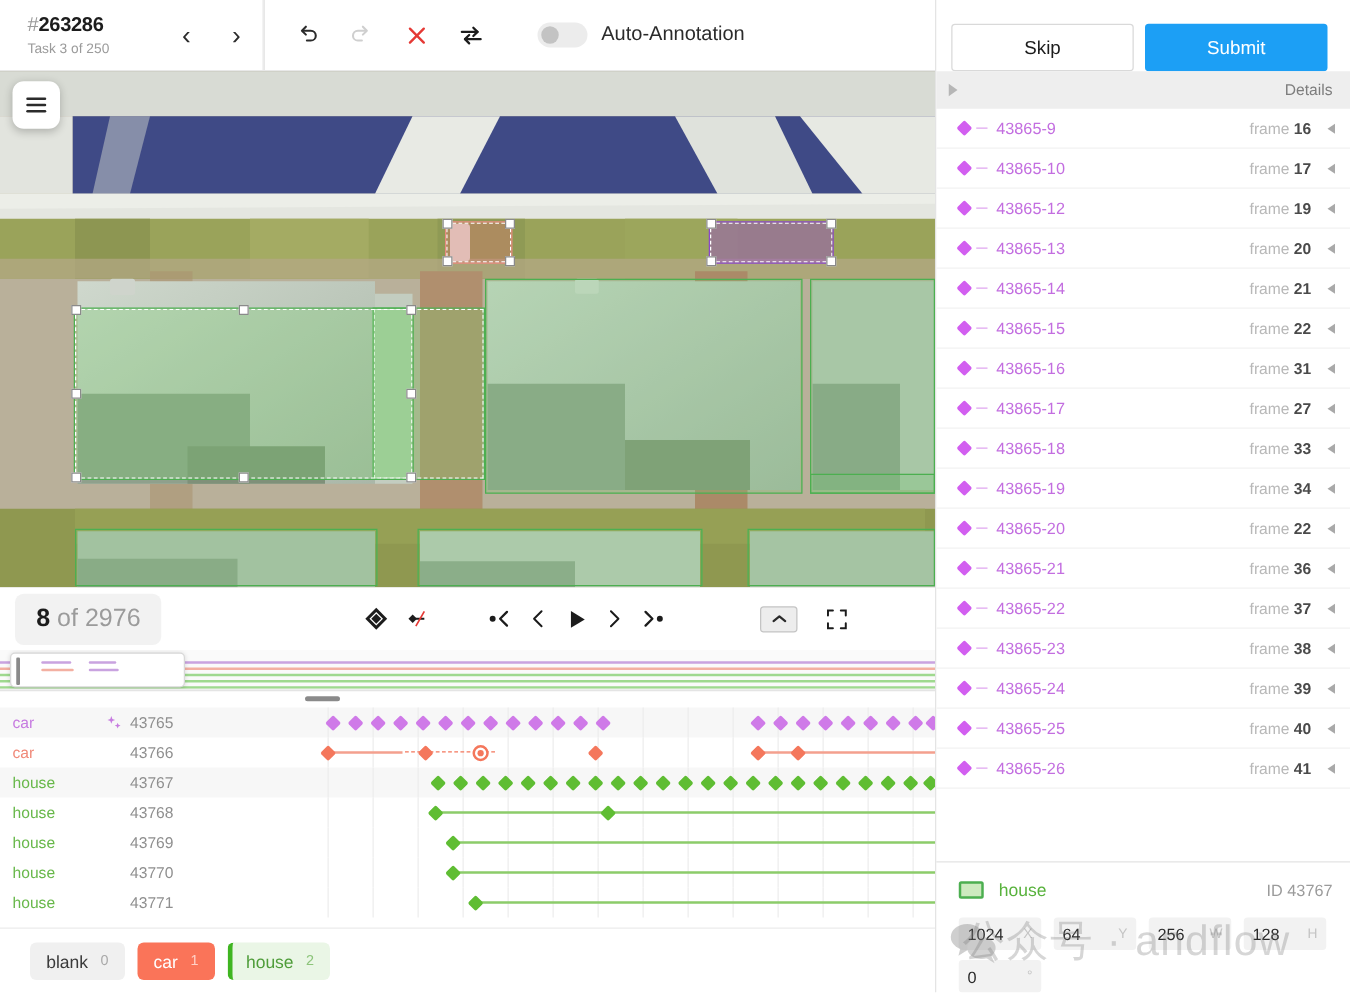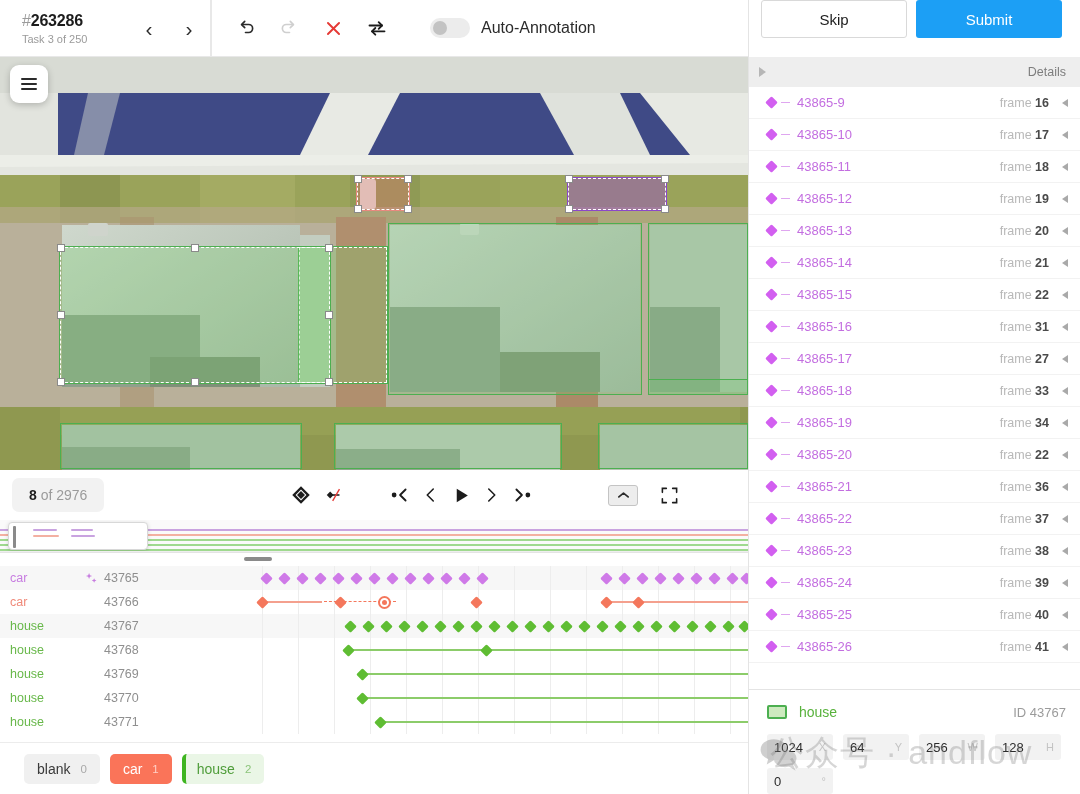--- a/index.html
+++ b/index.html
@@ -53,21 +53,21 @@
   .bbox.car-red { border: 1.5px dashed #ffffff; outline: 1.5px solid #e8897f; background: rgba(216,120,110,.40); }
   .bbox.car-purple { border: 1.5px dashed #ffffff; outline: 1.5px solid #8b48c9; background: rgba(150,75,205,.45); }
   .handle { position: absolute; width: 8px; height: 8px; background: #fff; border: 1px solid #8a8a8a; }
   .h-tl { left: -4px; top: -4px; } .h-tr { right: -4px; top: -4px; }
   .h-bl { left: -4px; bottom: -4px; } .h-br { right: -4px; bottom: -4px; }
   .h-tc { left: 50%; margin-left: -4px; top: -4px; } .h-bc { left: 50%; margin-left: -4px; bottom: -4px; }
   .h-ml { left: -4px; top: 50%; margin-top: -4px; } .h-mr { right: -4px; top: 50%; margin-top: -4px; }
 
   
   .playerbar { height: 50px; flex: 0 0 50px; display: flex; align-items: center; background: #fff; position: relative; }
-  .counter { margin-left: 12px; background: #f2f2f2; border-radius: 7px; padding: 9px 17px; font-size: 14px; color: #9b9b9b; }
+  .counter { margin-left: 12px; background: #f2f2f2; border-radius: 7px; padding: 9px 17px; font-size: 20px; color: #9b9b9b; }
   .counter b { color: #1c1c1c; font-weight: bold; }
   .pcontrols { position: absolute; left: 286px; display: flex; align-items: center; }
   .pc { width: 30px; height: 30px; display: flex; align-items: center; justify-content: center; cursor: pointer; }
   .gap-a { margin-right: 40px; }
   .pc-right { position: absolute; left: 608px; display: flex; align-items: center; gap: 16px; }
   .btn-box { width: 30px; height: 21px; border: 1px solid #c4c4c4; border-radius: 3px; background: #ededed;
              display: flex; align-items: center; justify-content: center; cursor: pointer; }
 
   
   .minimap { height: 32px; flex: 0 0 32px; background: #fafafa; position: relative; border-bottom: 1px solid #eee; overflow: hidden; }
@@ -108,21 +108,21 @@
   .chip { height: 30px; border-radius: 5px; display: flex; align-items: center; gap: 10px; padding: 0 13px;
           font-size: 14px; cursor: pointer; }
   .chip .num { font-size: 11.5px; }
   .chip.blank { background: #f0f0f0; color: #3a3a3a; } .chip.blank .num { color: #a9a9a9; }
   .chip.car { background: #fa7459; color: #ffffff; } .chip.car .num { color: #ffd0c6; }
   .chip.house { background: #eaf6e6; color: #4f9d3a; border-left: 4px solid #3fb521; padding-left: 11px; }
   .chip.house .num { color: #8cc47a; }
 
   
   .right { width: 332px; height: 794px; background: #fff; border-left: 1px solid #e4e4e4; display: flex; flex-direction: column; }
-  .rtop { height: 57px; flex: 0 0 57px; display: flex; align-items: flex-start; gap: 0; padding: 0 12px; }
+  .rtop { height: 57px; flex: 0 0 57px; display: flex; align-items: flex-end; gap: 0; padding: 0 12px; }
   .btn-skip { width: 146px; height: 38px; border: 1px solid #d9d9d9; border-radius: 3px; background: #fff;
               font-size: 15px; color: #1c1c1c; cursor: pointer; font-family: inherit; }
   .btn-submit { width: 146px; height: 38px; border: none; border-radius: 3px; background: #1c9ff5; color: #fff;
                 font-size: 15px; cursor: pointer; margin-left: 9px; font-family: inherit; }
   .details-hdr { height: 30px; flex: 0 0 30px; background: #eeeeee; display: flex; align-items: center;
                  justify-content: space-between; padding: 0 14px 0 10px; }
   .details-hdr .tri { width: 0; height: 0; border-left: 7px solid #b6b6b6; border-top: 5px solid transparent;
                       border-bottom: 5px solid transparent; cursor: pointer; }
   .details-hdr .ttl { font-size: 12.5px; color: #7d7d7d; font-weight: normal; }
   .dlist { flex: 1 1 auto; overflow: hidden; }
@@ -652,27 +652,20 @@
         <div class="drow">
           <span class="d-dot"></span>
           <span class="d-dash"></span>
           <span class="d-name">43865-10</span>
           <span class="d-frame"><span>frame</span> <b>17</b></span>
           <span class="d-caret"></span>
         </div>
         <div class="drow">
           <span class="d-dot"></span>
           <span class="d-dash"></span>
-          <span class="d-name">43865-11</span>
-          <span class="d-frame"><span>frame</span> <b>18</b></span>
-          <span class="d-caret"></span>
-        </div>
-        <div class="drow">
-          <span class="d-dot"></span>
-          <span class="d-dash"></span>
           <span class="d-name">43865-12</span>
           <span class="d-frame"><span>frame</span> <b>19</b></span>
           <span class="d-caret"></span>
         </div>
         <div class="drow">
           <span class="d-dot"></span>
           <span class="d-dash"></span>
           <span class="d-name">43865-13</span>
           <span class="d-frame"><span>frame</span> <b>20</b></span>
           <span class="d-caret"></span>

